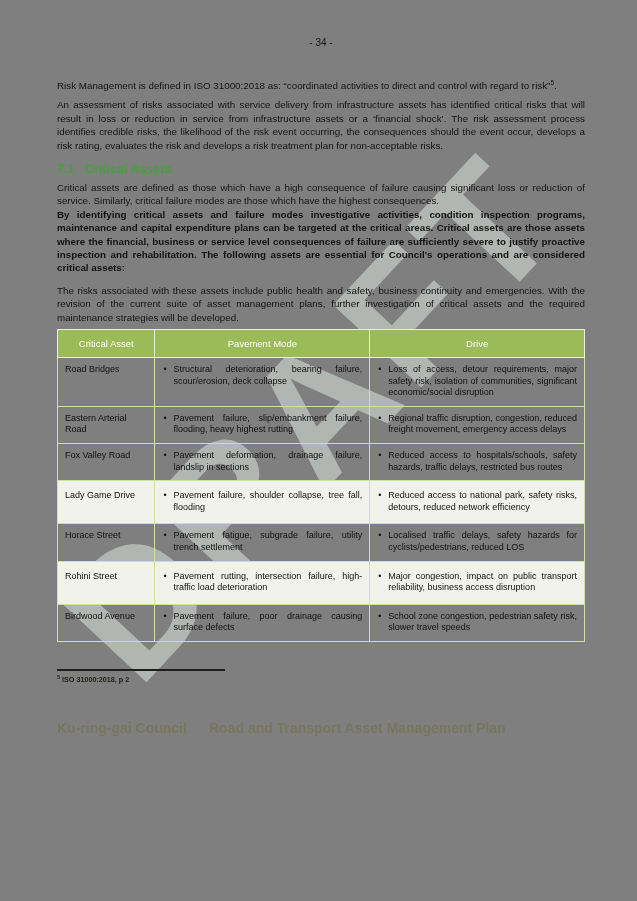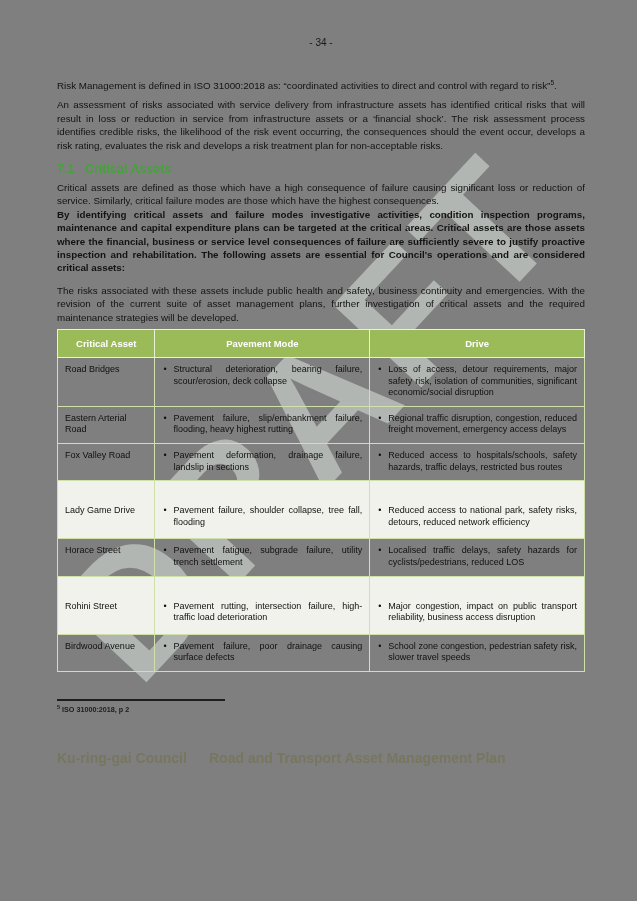--- a/index.html
+++ b/index.html
@@ -59,35 +59,35 @@
   table.crit{
     margin-top:5px;
     width:100%;
     border-collapse:collapse;
     table-layout:fixed;
   }
   table.crit th{
     background:#9bbb59;
     color:#ffffff;
     font-size:9.5px;
-    font-weight:bold;
+    font-weight:normal;
     padding:8px 4px;
     border:1px solid #e9f1da;
     text-align:center;
   }
   table.crit td{
     border:1px solid #cfe0a8;
     padding:6px 7px 7px 7px;
     vertical-align:top;
     font-size:9px;
     line-height:11.6px;
     color:#101010;
   }
   col.c1{width:18.5%;} col.c2{width:40.75%;} col.c3{width:40.75%;}
-  tr.row-white td{background:#f2f2ec;padding-top:24px;padding-bottom:10px;}
+  tr.row-white td{background:#f2f2ec;padding-top:9px;padding-bottom:10px;}
   tr.row-gray td{background:transparent;}
   .asset-cell{font-size:9.3px;}
   .bullet{position:relative;padding-left:11px;text-align:justify;}
   .bullet::before{content:"\2022";position:absolute;left:1px;top:0;}
   .footnote{margin-top:27px;}
   .footnote-rule{
     width:168px;height:0;
     border-top:2px solid #1e1e1e;
     margin:0 0 3px 0;
   }

